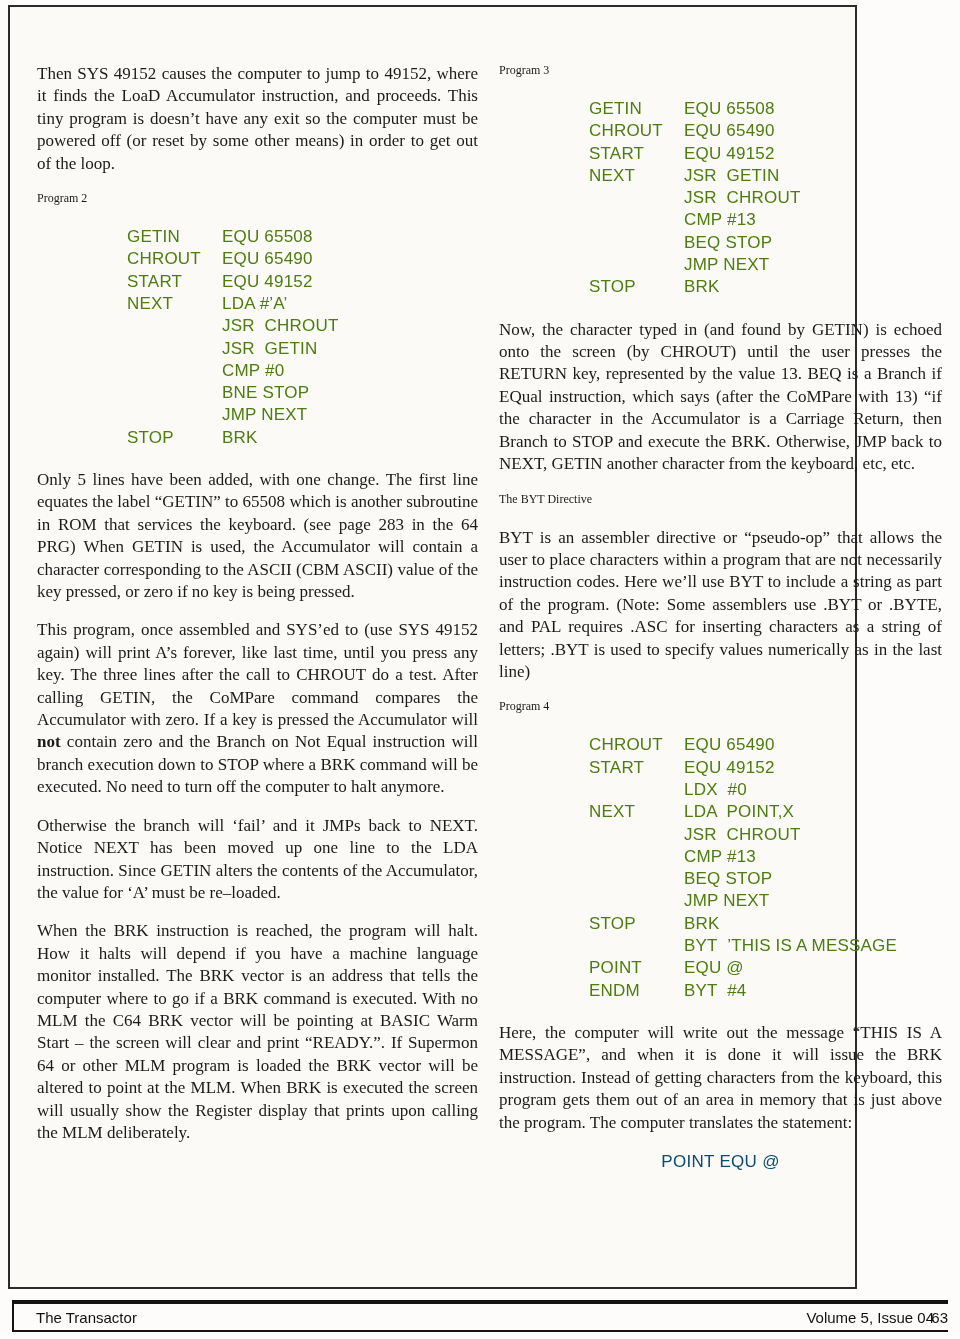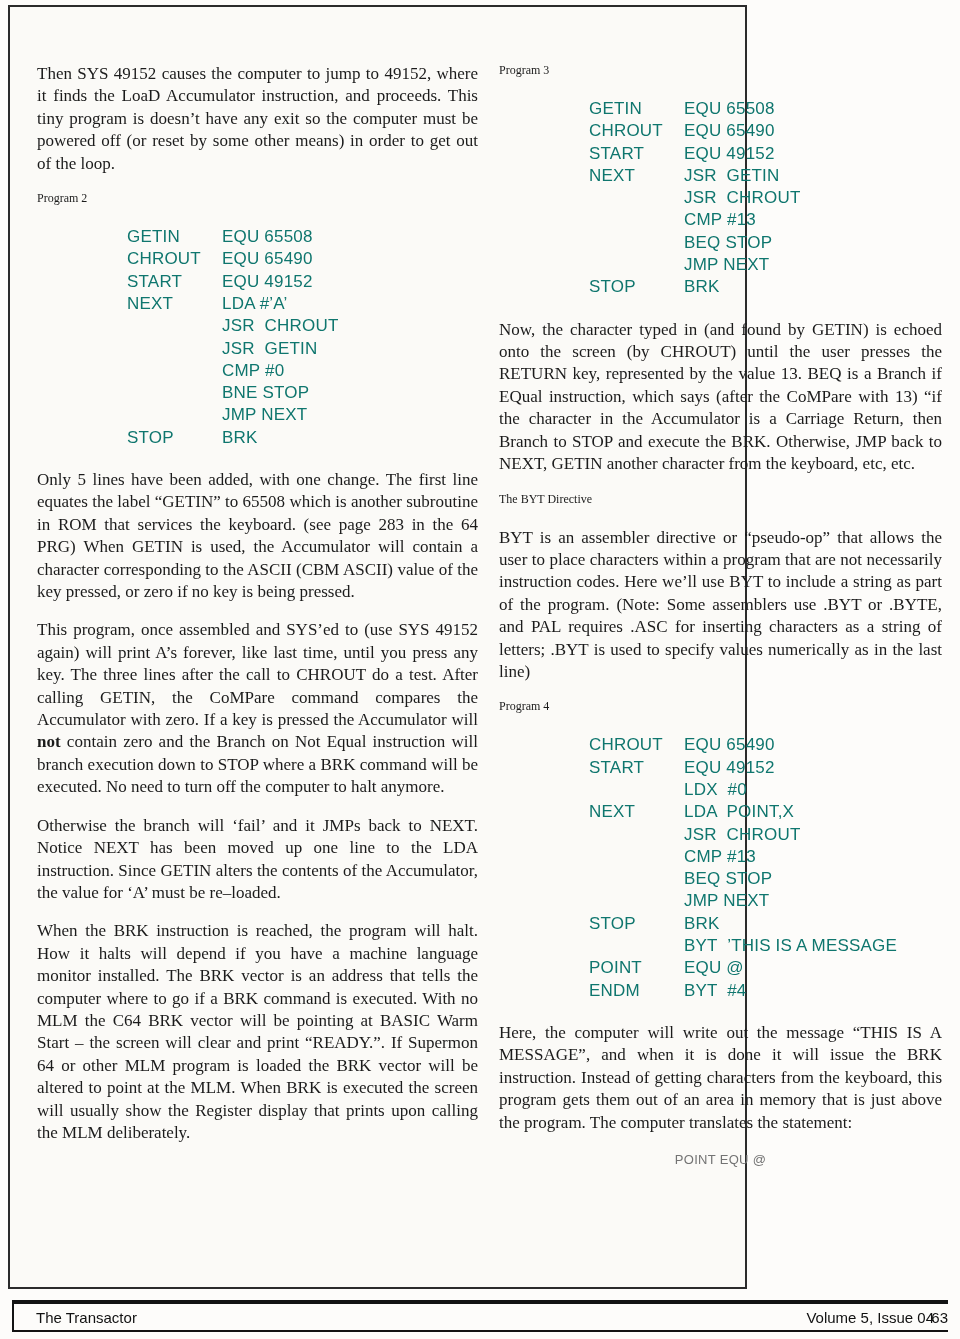--- a/index.html
+++ b/index.html
@@ -14,21 +14,21 @@
     position: relative;
     width: 960px;
     height: 1339px;
     font-family: "Liberation Serif", serif;
     color: #1b1b1b;
   }
   .frame {
     position: absolute;
     left: 8px;
     top: 5px;
-    width: 739px;
+    width: 849px;
     height: 1284px;
     border: 2px solid #2b2b2b;
     background: #fbfaf7;
     box-sizing: border-box;
   }
   .col {
     position: absolute;
     top: 56px;
   }
   .col-left  { left: 27px;  width: 441px; }
@@ -47,37 +47,37 @@
     font-size: 12px;
     font-weight: normal;
     margin: 14px 0 20px 0;
   }
 
   .code-block {
     margin: 0 0 20px 90px;
     font-family: "Liberation Sans", sans-serif;
     font-size: 17px;
     line-height: 22.3px;
-    color: #0f766e;
+    color: #4d7c0f;
     letter-spacing: 0.2px;
   }
   .code-row { display: flex; }
   .code-label {
     flex: 0 0 95px;
     white-space: pre;
   }
   .code-instr { white-space: pre; }
 
   .statement-center {
     font-family: "Liberation Sans", sans-serif;
-    font-size: 13px;
+    font-size: 17px;
     letter-spacing: 0.3px;
     text-align: center;
     margin-top: 18px;
-    color: #737373;
+    color: #0c4a6e;
   }
 
   .footer {
     position: absolute;
     left: 12px;
     top: 1300px;
     width: 936px;
     height: 32px;
     border-top: 4px solid #131313;
     border-bottom: 2px solid #131313;

